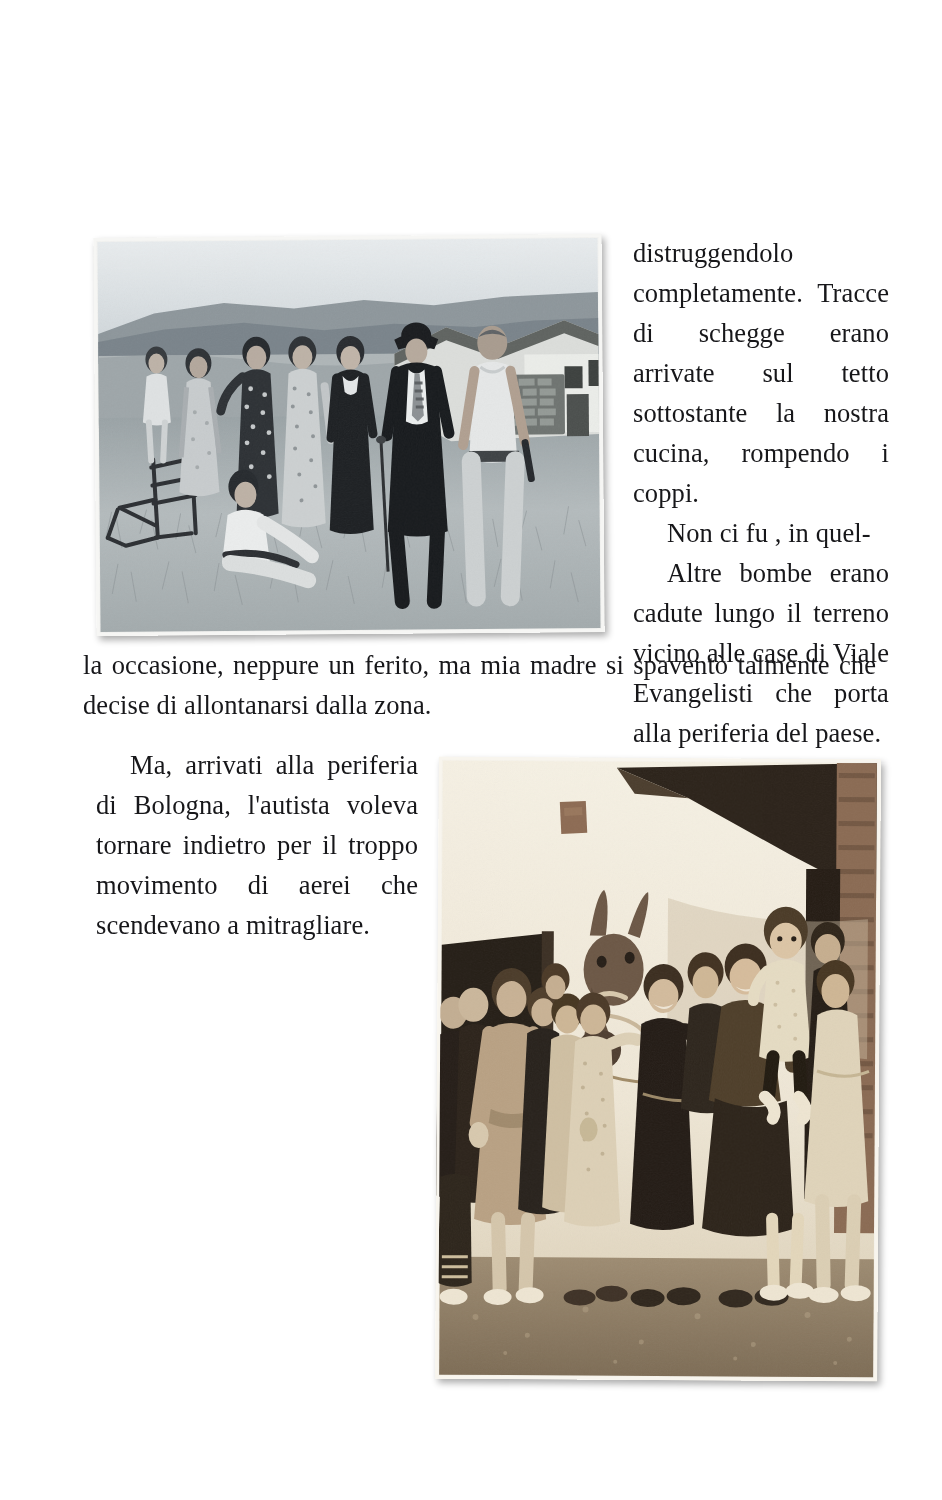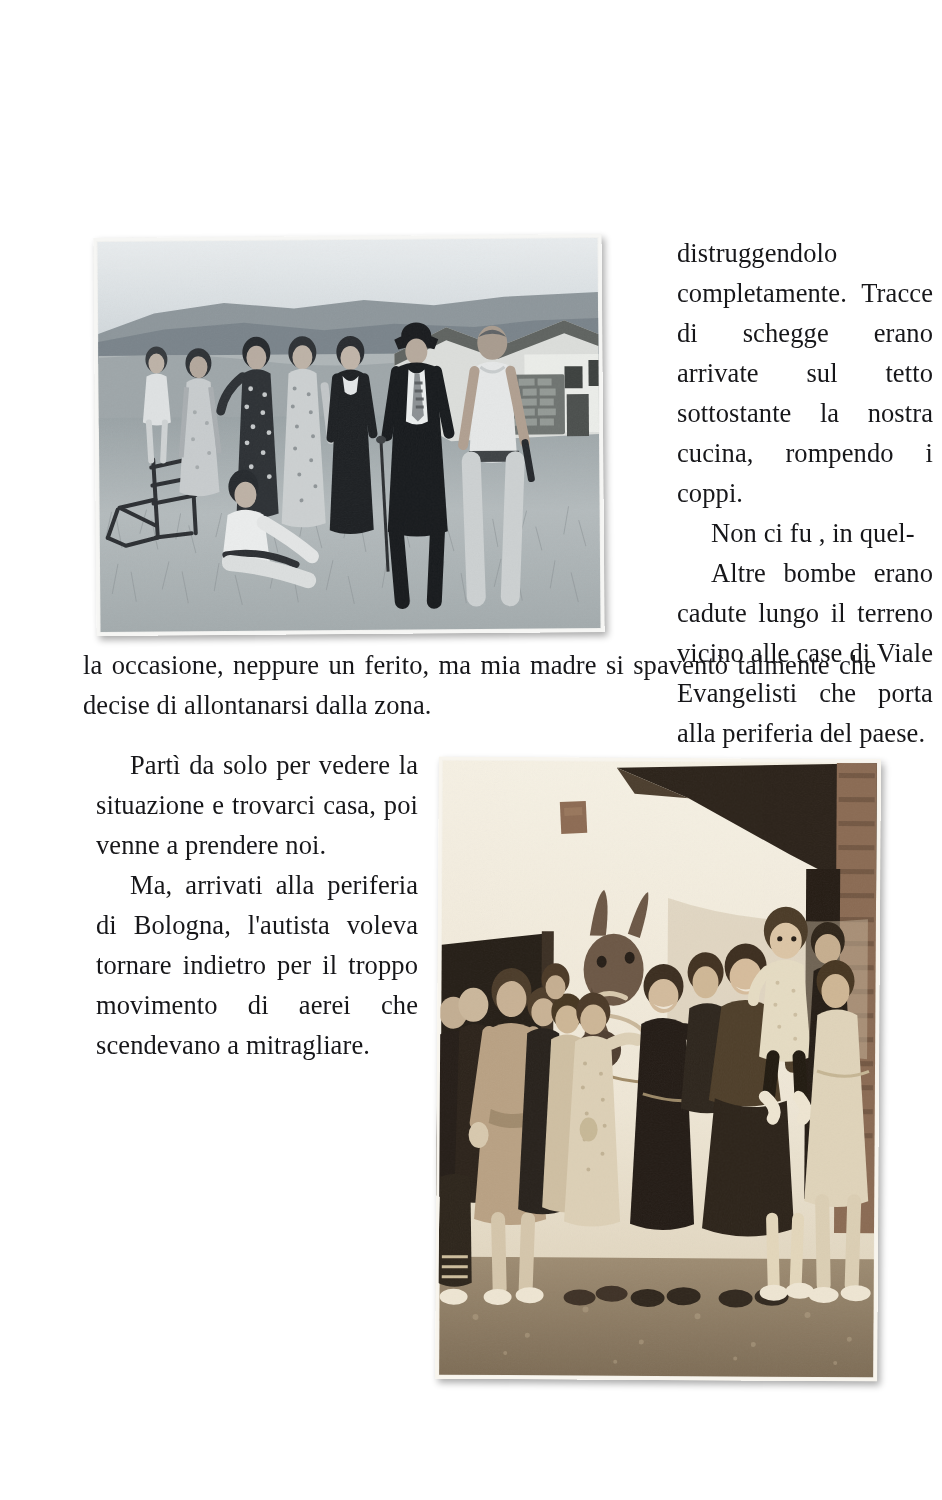--- a/index.html
+++ b/index.html
@@ -29,21 +29,20 @@
   }
   .txt p { margin: 0; }
   .txt p.ind { text-indent: 34px; }
   .nohyph { hyphens: none; }
 
   
   #col-right-top {
     left: 633px;
     top: 233px;
     width: 256px;
-    margin-left: 44px;
   }
   
   #band-full {
     left: 83px;
     top: 645px;
     width: 793px;
   }
   
   #col-left-bottom {
     left: 96px;
@@ -273,21 +272,20 @@
     <p>distruggendolo completamente. Tracce di schegge erano arrivate sul tetto sottostante la nostra cucina, rompendo i coppi.</p>
     <p class="ind nohyph">Non ci fu , in quel-</p>
     <p class="ind">Altre bombe erano cadute lungo il terreno vicino alle case di Viale Evangelisti che porta alla periferia del paese.</p>
   </div>
 
   <div class="txt" id="band-full">
     <p>la occasione, neppure un ferito, ma mia madre si spaventò talmente che decise di allontanarsi dalla zona.</p>
   </div>
 
   <div class="txt" id="col-left-bottom">
-    <p class="ind">Partì da solo per vedere la situazione e trovarci casa, poi venne a prendere noi.</p>
     <p class="ind">Ma, arrivati alla periferia di Bologna, l'autista voleva tornare indietro per il troppo movimento di aerei che scendevano a mitragliare.</p>
   </div>
 
   <div class="photo" id="photo-bottom">
     <svg viewBox="0 0 442 622" preserveAspectRatio="none">
       <defs>
         <linearGradient id="wallGrad" x1="0" y1="0" x2="0" y2="1">
           <stop offset="0%" stop-color="#f6f1e4"></stop>
           <stop offset="60%" stop-color="#efe7d6"></stop>
           <stop offset="100%" stop-color="#ded2ba"></stop>

